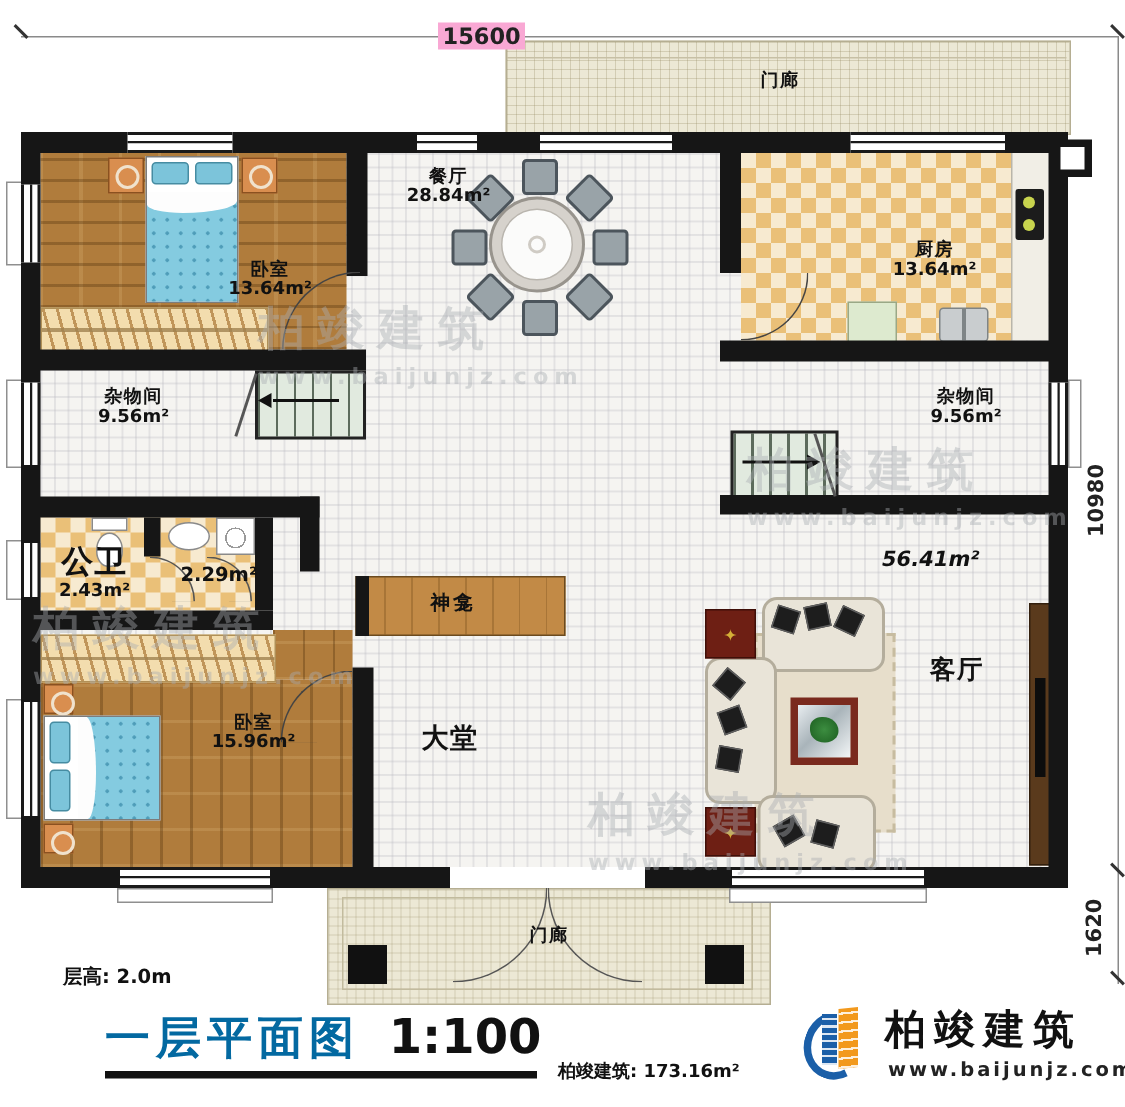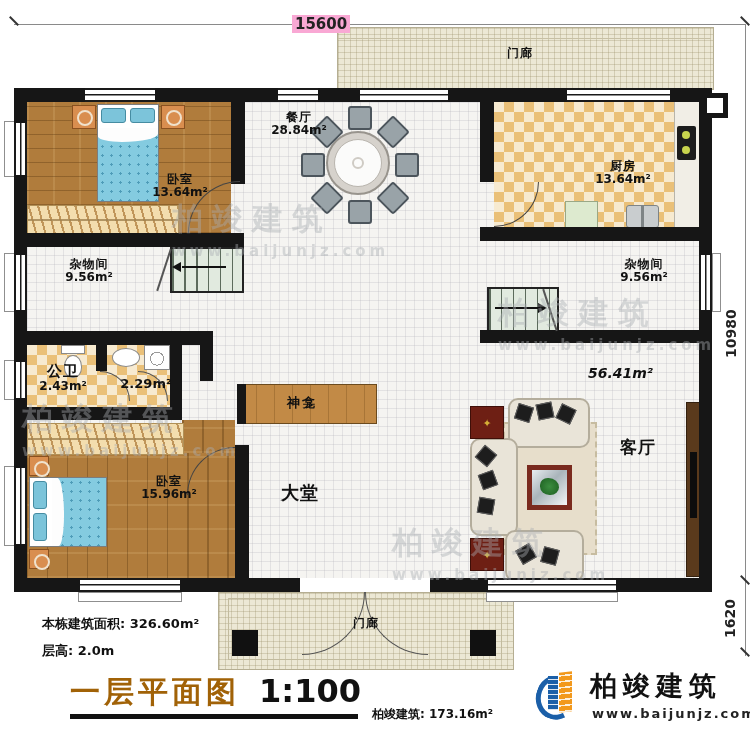--- a/index.html
+++ b/index.html
@@ -239,21 +239,21 @@
   </div>
   <div class="lbl" style="left:54px;top:258px;width:70px;">
     <span class="nm">杂物间</span>
     <span class="ar">9.56m²</span>
   </div>
   <div class="lbl" style="left:609px;top:258px;width:70px;">
     <span class="nm">杂物间</span>
     <span class="ar">9.56m²</span>
   </div>
   <div class="lbl" style="left:34px;top:363px;width:58px;">
-    <span class="nm" style="font-size:15px;">公卫</span>
+    <span class="nm" style="font-size:21px;">公卫</span>
     <span class="ar">2.43m²</span>
   </div>
   <div class="lbl" style="left:118px;top:377px;width:56px;">
     <span class="ar" style="font-size:13px;">2.29m²</span>
   </div>
   <div class="lbl" style="left:268px;top:483px;width:64px;">
     <span class="nm" style="font-size:18px;">大堂</span>
   </div>
   <div class="lbl" style="left:588px;top:366px;width:64px;">
     <span class="ar" style="font-size:14px;font-style:italic;">56.41m²</span>
@@ -276,31 +276,27 @@
   </div>
   <div class="wm" style="left:22px;top:398px;">
     <div class="big">柏竣建筑</div>
     <div class="url">www.baijunjz.com</div>
   </div>
   <div class="wm" style="left:392px;top:522px;">
     <div class="big">柏竣建筑</div>
     <div class="url">www.baijunjz.com</div>
   </div>
 
-  <div class="info" style="left:42px;top:615px;">
-    <span>本栋建筑面积:</span>
-    <span>326.60m²</span>
-  </div>
   <div class="info" style="left:42px;top:642px;">
     <span>层高:</span>
     <span>2.0m</span>
   </div>
 
   <div class="abs" style="left:70px;top:672px;z-index:8;white-space:nowrap;">
-    <span style="font-size:30px;font-weight:bold;color:#a16207;letter-spacing:4px;">一层平面图</span>
+    <span style="font-size:30px;font-weight:bold;color:#0369a1;letter-spacing:4px;">一层平面图</span>
     <span style="font-size:32px;font-weight:bold;color:#111;margin-left:14px;">1:100</span>
   </div>
   <div class="abs" style="left:70px;top:714px;width:288px;height:5px;background:#111;z-index:8;"></div>
 
   <div class="info" style="left:372px;top:706px;font-size:12px;">
     <span>柏竣建筑:</span>
     <span>173.16m²</span>
   </div>
 
   <div class="abs" style="left:536px;top:666px;width:212px;height:64px;z-index:8;">

